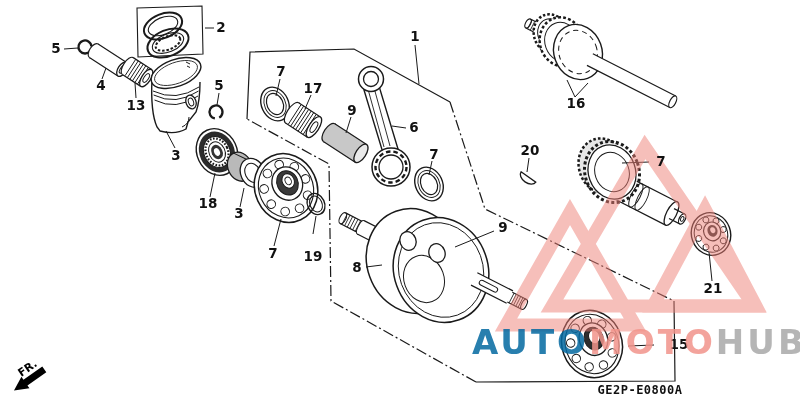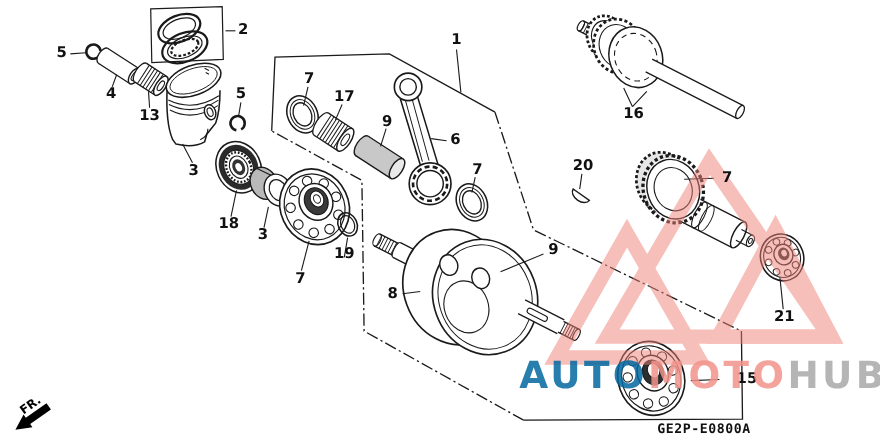--- a/index.html
+++ b/index.html
@@ -337,21 +337,21 @@
 <span class="co" style="left:503px;top:228px">9</span>
 <span class="co" style="left:352px;top:111px">9</span>
 <span class="co" style="left:661px;top:162px">7</span>
 <span class="co" style="left:576px;top:104px">16</span>
 <span class="co" style="left:239px;top:214px">3</span>
 <span class="co" style="left:313px;top:89px">17</span>
 <span class="co" style="left:679px;top:345px">15</span>
 <span class="co" style="left:273px;top:254px">7</span>
 <span class="co" style="left:136px;top:106px">13</span>
 <span class="co" style="left:208px;top:204px">18</span>
-<span class="co" style="left:313px;top:231px">19</span>
+<span class="co" style="left:313px;top:257px">19</span>
 <span class="co" style="left:530px;top:151px">20</span>
 <span class="co" style="left:713px;top:289px">21</span>
 
 <div id="wm-text">
   <span style="color: #0369a1;">AUTO</span><span style="color: rgb(242, 148, 139);">MOTO</span><span style="color: rgb(169, 169, 169);">HUB</span>
 </div>
 
 <div id="diag-code">GE2P-E0800A</div>
 
 </div>

